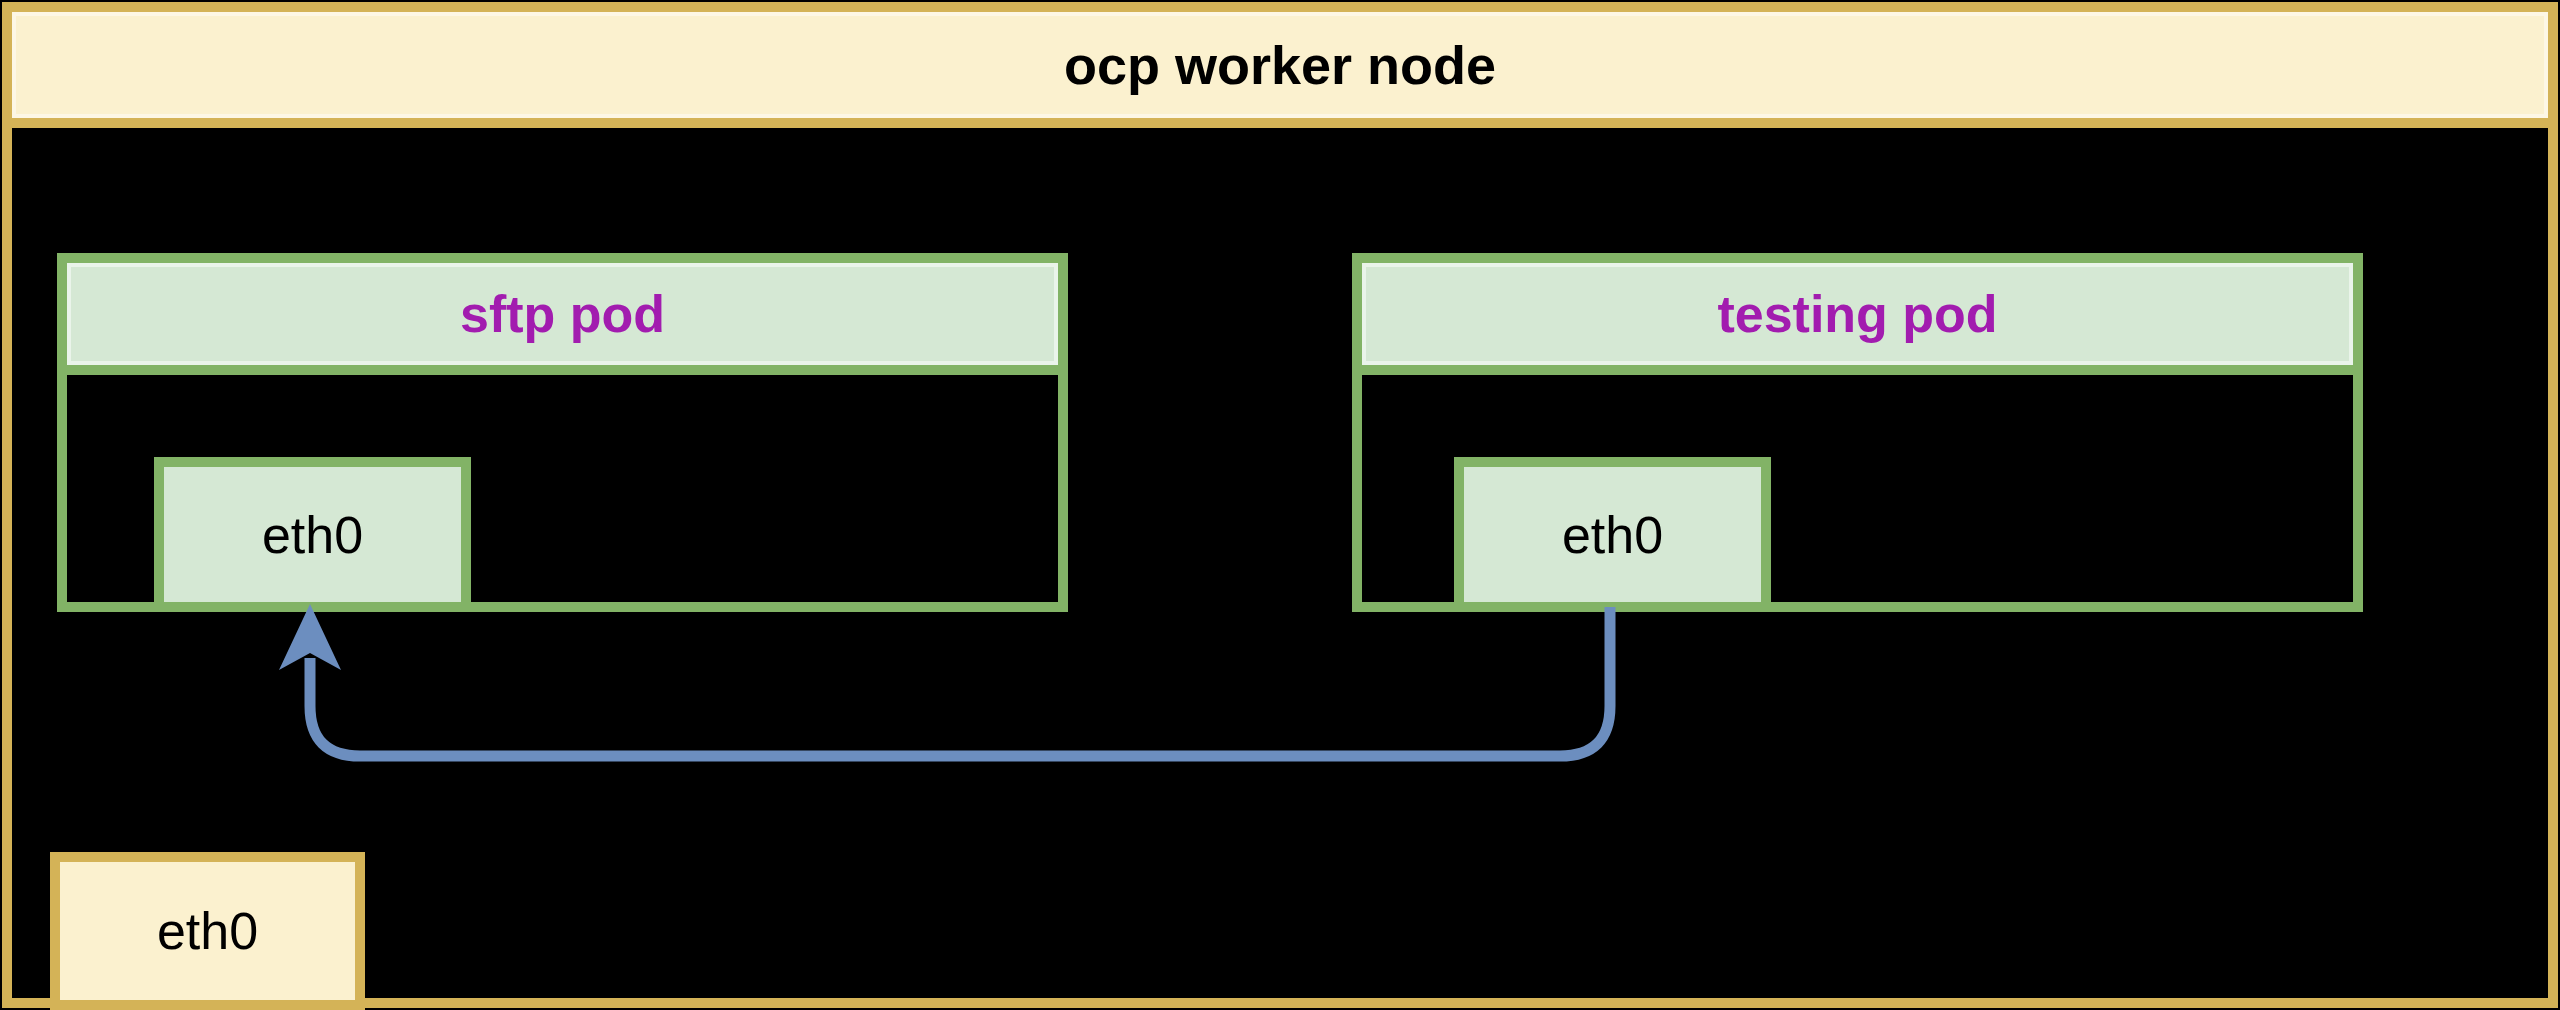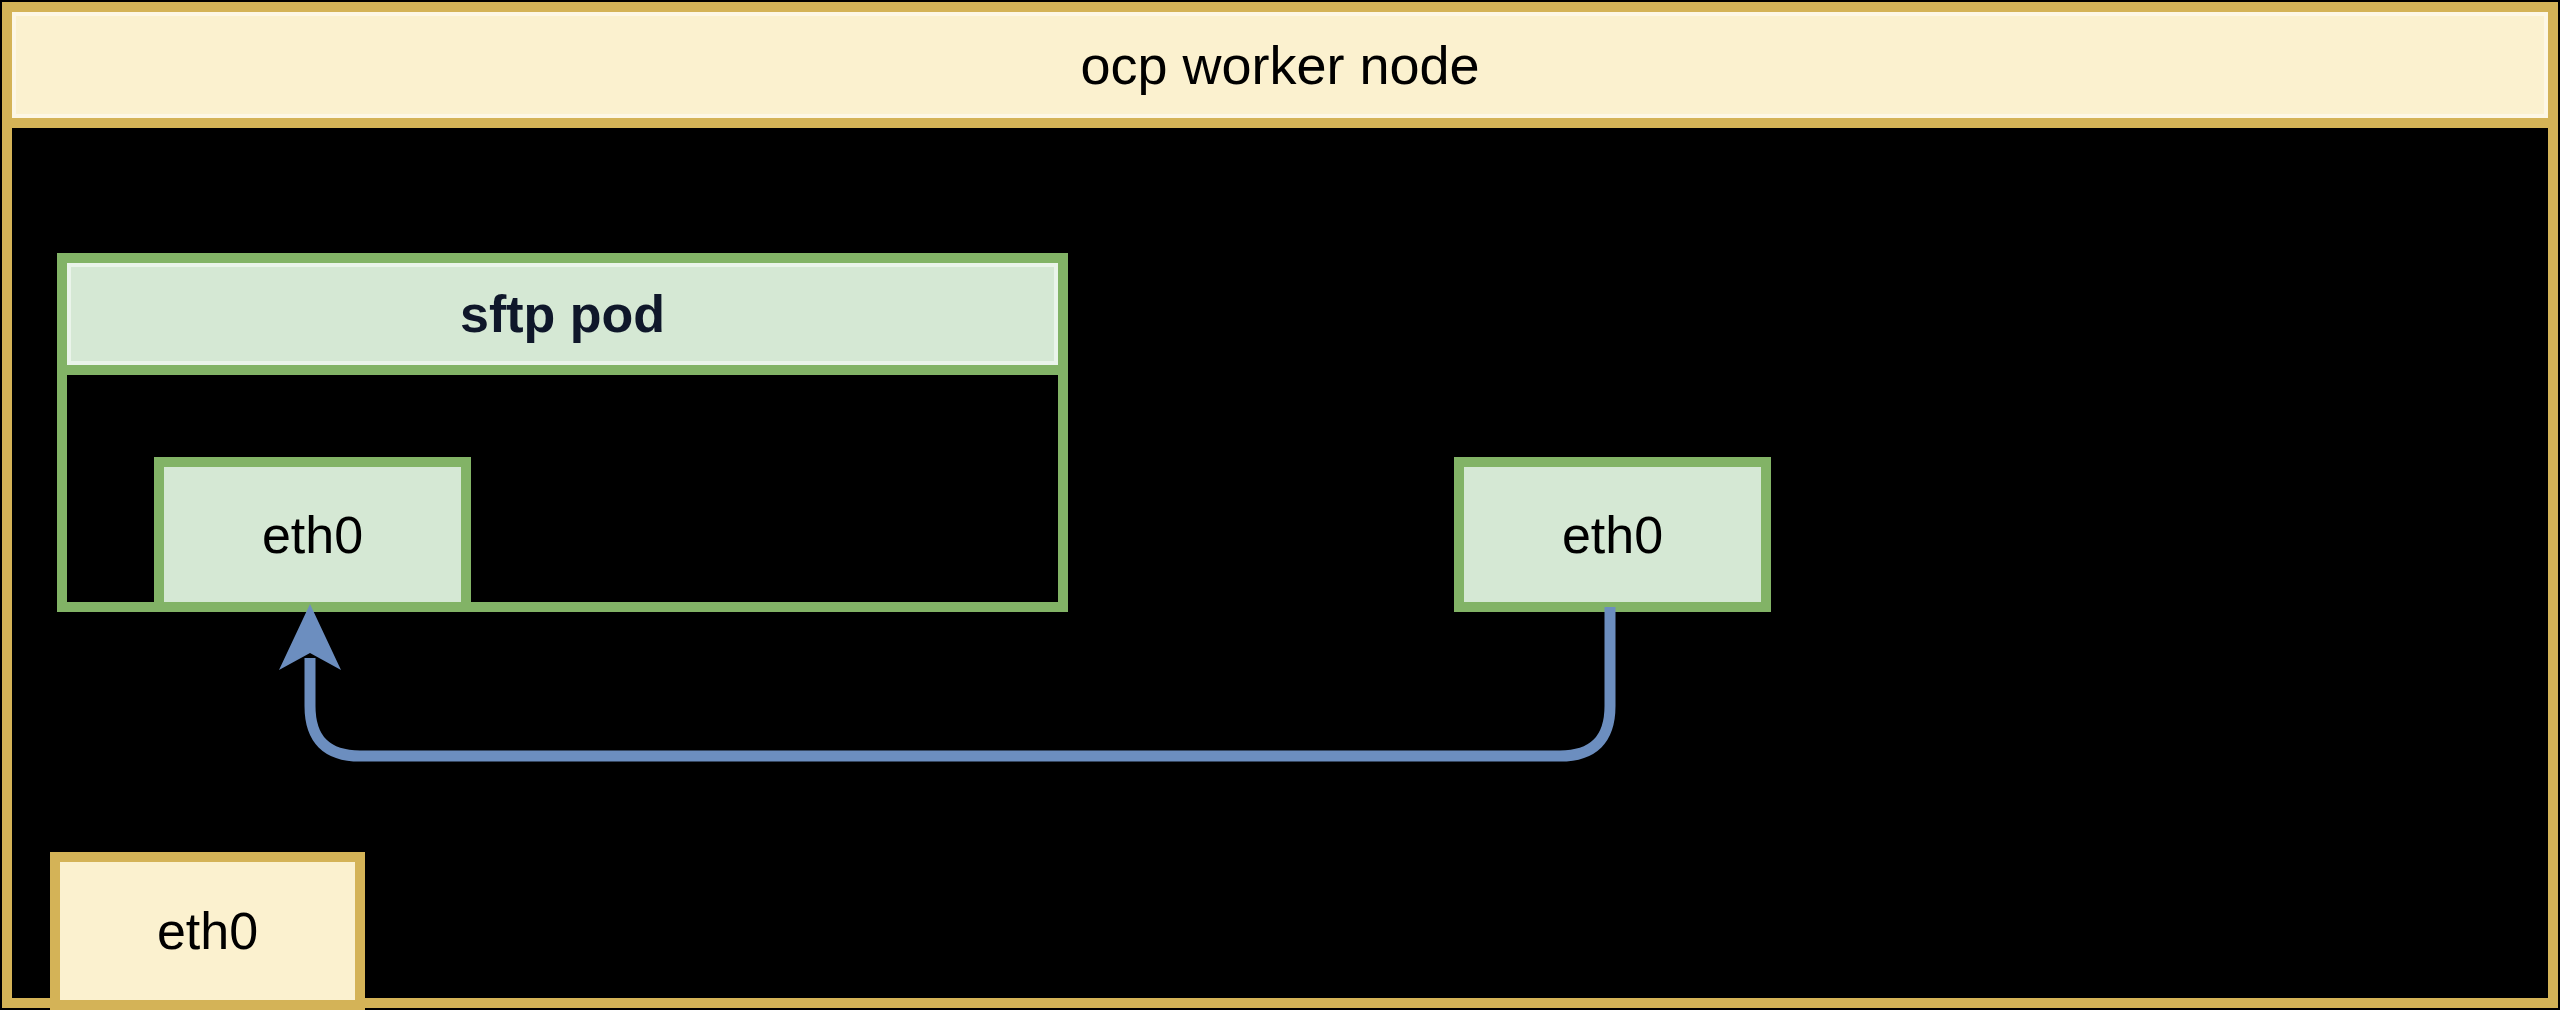--- a/index.html
+++ b/index.html
@@ -31,21 +31,21 @@
     box-sizing: border-box;
     width: 100%;
     height: 116px;
     background: #fbf1cf;
     border-bottom: 10px solid #d4b357;
     box-shadow: inset 0 0 0 4px rgba(255,255,255,0.45);
     display: flex;
     align-items: center;
     justify-content: center;
     font-size: 54px;
-    font-weight: normal;
+    font-weight: bold;
     color: #000000;
   }
 
   
   .pod {
     position: absolute;
     top: 253px;
     width: 1011px;
     height: 359px;
     box-sizing: border-box;
@@ -59,21 +59,21 @@
     width: 100%;
     height: 112px;
     background: #d5e8d4;
     border-bottom: 10px solid #82b366;
     box-shadow: inset 0 0 0 4px rgba(255,255,255,0.5);
     display: flex;
     align-items: center;
     justify-content: center;
     font-size: 52px;
     font-weight: bold;
-    color: #0f172a;
+    color: #a21caf;
   }
 
   
   .eth-box {
     position: absolute;
     top: 457px;
     width: 317px;
     height: 155px;
     box-sizing: border-box;
     border: 10px solid #82b366;
@@ -133,20 +133,25 @@
       <span>ocp worker node</span>
     </div>
   </div>
 
   <div class="pod sftp">
     <div class="pod-header">
       <span>sftp pod</span>
     </div>
   </div>
 
+  <div class="pod testing">
+    <div class="pod-header">
+      <span>testing pod</span>
+    </div>
+  </div>
 
   <div class="eth-box sftp">
     <span>eth0</span>
   </div>
 
   <div class="eth-box testing">
     <span>eth0</span>
   </div>
 
   <div class="ovn-box">

